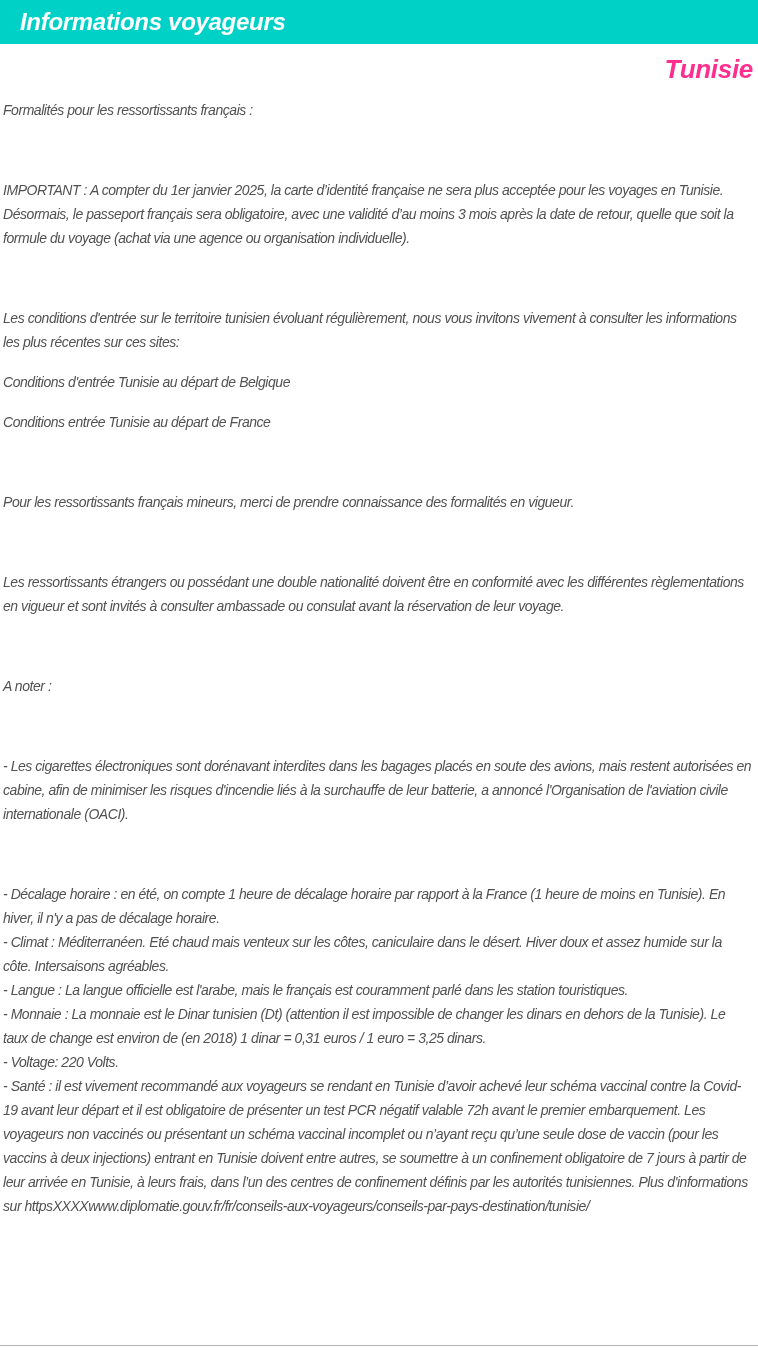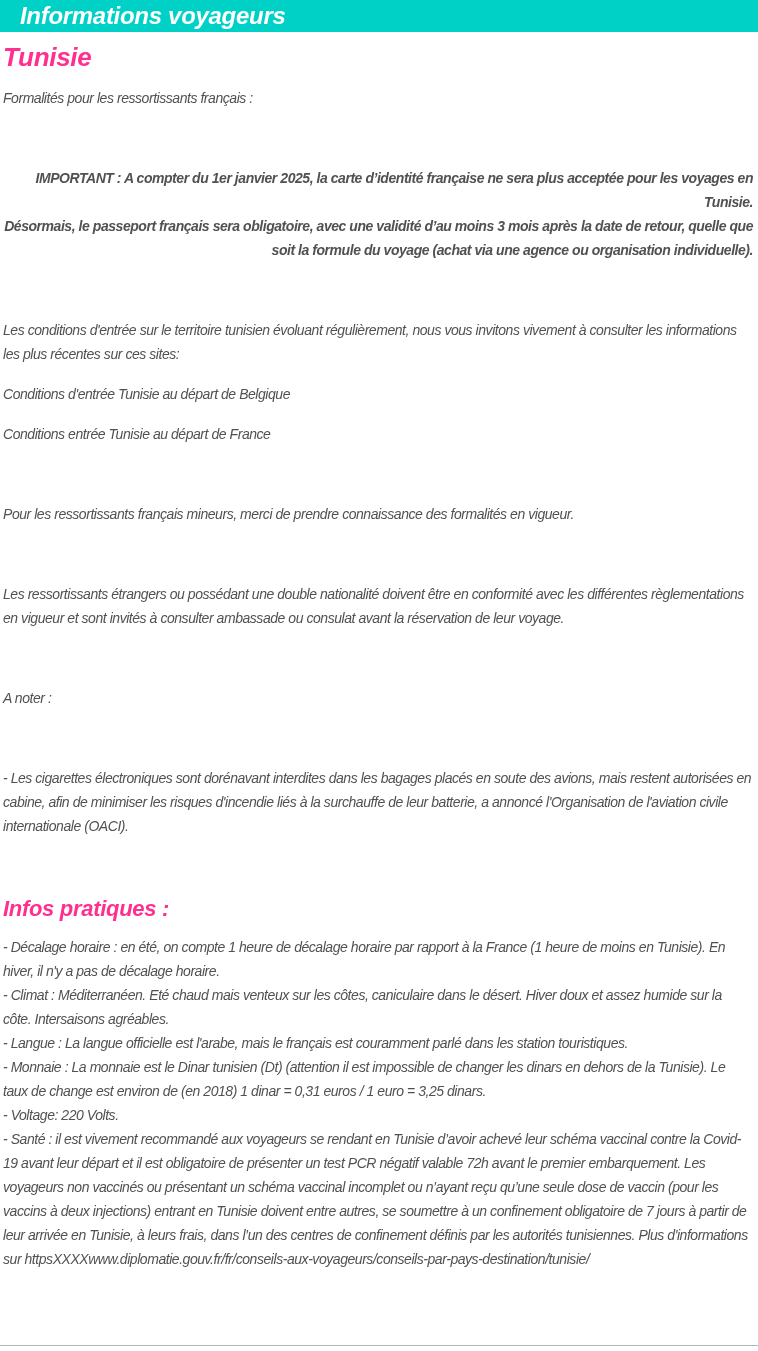--- a/index.html
+++ b/index.html
@@ -15,52 +15,53 @@
     width:758px;height:1351px;
     background:#ffffff;
     font-family:"Liberation Sans", sans-serif;
     font-style:italic;
     color:var(--body-text);
     overflow:hidden;
   }
   .page{position:relative;width:758px;height:1351px;}
   .header-bar{
     background:var(--teal);
-    height:32px;
+    height:44px;
     display:flex;align-items:center;
     padding-left:20px;
   }
   .header-bar .title{
     color:var(--header-text);
     font-size:24px;font-weight:700;font-style:italic;
     letter-spacing:-0.3px;
     white-space:nowrap;
   }
   main{padding:0 5px 0 3px;}
   h1.country{
     color:var(--pink);
     font-size:26px;line-height:30px;
     font-weight:700;font-style:italic;
     margin:10px 0 14px 0;
     letter-spacing:-0.3px;
+    text-align:right;
   }
   h2.section{
     color:var(--pink);
     font-size:22px;line-height:30px;
     font-weight:700;font-style:italic;
     margin:0 0 11px 0;
     letter-spacing:-0.3px;
   }
   p.block{
     margin:4px 0 16px 0;
     font-size:14px;line-height:24px;
     letter-spacing:-0.45px;
     white-space:pre-line;
   }
-  p.block.bold{font-weight:700;text-align:right;}
+  p.block.bold{font-weight:400;}
   p.block.linklike{cursor:pointer;}
   .bottom-divider{
     position:absolute;left:0;right:0;top:1345px;
     border-top:1px solid var(--divider);
     height:0;
   }
 </style>
 </head>
 <body>
 
@@ -84,21 +85,20 @@
         <p class="block linklike">Conditions entrée Tunisie au départ de France</p>
         <p class="block">&nbsp;</p>
         <p class="block">Pour les ressortissants français mineurs, merci de prendre connaissance des formalités en vigueur.</p>
         <p class="block">&nbsp;</p>
         <p class="block">Les ressortissants étrangers ou possédant une double nationalité doivent être en conformité avec les différentes règlementations en vigueur et sont invités à consulter ambassade ou consulat avant la réservation de leur voyage.</p>
         <p class="block">&nbsp;</p>
         <p class="block">A noter :</p>
         <p class="block">&nbsp;</p>
         <p class="block">- Les cigarettes électroniques sont dorénavant interdites dans les bagages placés en soute des avions, mais restent autorisées en cabine, afin de minimiser les risques d'incendie liés à la surchauffe de leur batterie, a annoncé l'Organisation de l'aviation civile internationale (OACI).</p>
         <p class="block">&nbsp;</p>
-        <h2 class="section">Infos pratiques :</h2>
         <p class="block">- Décalage horaire : en été, on compte 1 heure de décalage horaire par rapport à la France (1 heure de moins en Tunisie). En hiver, il n'y a pas de décalage horaire.
 - Climat : Méditerranéen. Eté chaud mais venteux sur les côtes, caniculaire dans le désert. Hiver doux et assez humide sur la côte. Intersaisons agréables.
 - Langue : La langue officielle est l'arabe, mais le français est couramment parlé dans les station touristiques.
 - Monnaie : La monnaie est le Dinar tunisien (Dt) (attention il est impossible de changer les dinars en dehors de la Tunisie). Le taux de change est environ de (en 2018) 1 dinar = 0,31 euros / 1 euro = 3,25 dinars.
 - Voltage: 220 Volts.
 - Santé : il est vivement recommandé aux voyageurs se rendant en Tunisie d’avoir achevé leur schéma vaccinal contre la Covid-19 avant leur départ et il est obligatoire de présenter un test PCR négatif valable 72h avant le premier embarquement. Les voyageurs non vaccinés ou présentant un schéma vaccinal incomplet ou n’ayant reçu qu’une seule dose de vaccin (pour les vaccins à deux injections) entrant en Tunisie doivent entre autres, se soumettre à un confinement obligatoire de 7 jours à partir de leur arrivée en Tunisie, à leurs frais, dans l’un des centres de confinement définis par les autorités tunisiennes. Plus d'informations sur httpsXXXXwww.diplomatie.gouv.fr/fr/conseils-aux-voyageurs/conseils-par-pays-destination/tunisie/</p>
       </div>
   </main>
 
   <div class="bottom-divider"></div>

